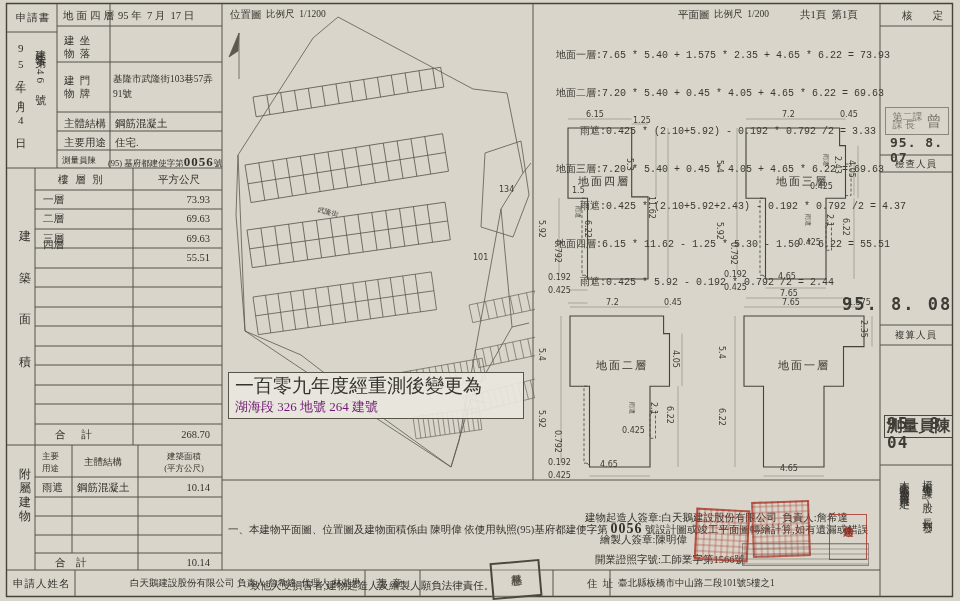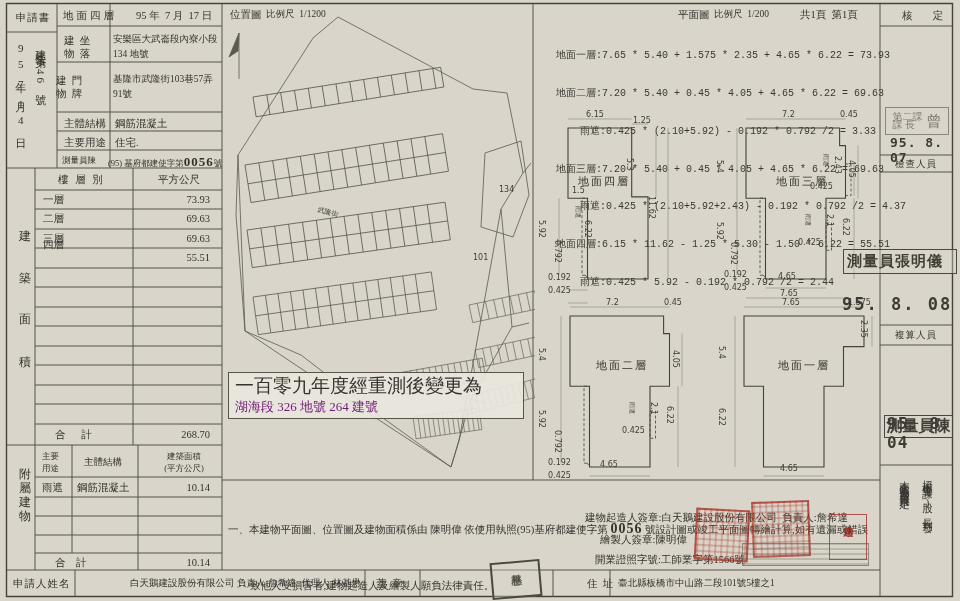--- a/index.html
+++ b/index.html
@@ -41,36 +41,35 @@
       M57,26 H222 M7,32 H57 M57,62 H222 M57,112 H222 M57,131 H222 M57,150 H222
       M7,168 H222 M35,190 H222
       M35,209 H222 M35,229 H222 M35,248 H222 M35,268 H222
       M35,287 H222 M35,307 H222 M35,326 H222 M35,346 H222 M35,365 H222 M35,385 H222 M35,404 H222 M35,424 H222
       M7,445 H222 M35,477 H222 M35,497 H222 M35,516 H222 M35,535 H222 M35,553 H222
       M7,570 H880 M222,480 H880
       M880,26 H953 M880,155 H953 M880,172 H953 M880,325 H953 M880,345 H953 M880,465 H953"></path>
   </svg>
 
   <div class="t" style="left:63px;top:9px;letter-spacing:3px;">地面四層</div>
-  <div class="t" style="left:136px;top:9px;">95 年  7 月  17 日</div>
+  <div class="t" style="left:118px;top:9px;">95 年  7 月  17 日</div>
   <div class="t" style="left:230px;top:8px;">位置圖</div>
   <div class="t sm" style="left:266px;top:9px;">比例尺  1/1200</div>
   <div class="t" style="left:678px;top:8px;">平面圖</div>
   <div class="t sm" style="left:714px;top:9px;">比例尺  1/200</div>
   <div class="t" style="left:800px;top:8px;">共1頁  第1頁</div>
   <div class="t" style="left:902px;top:9px;letter-spacing:5px;">核  定</div>
 
   <div class="t" style="left:10px;top:11px;width:46px;text-align:center;letter-spacing:1px;">申請書</div>
   <div class="t vtext" style="left:13px;top:42px;height:122px;font-size:11px;letter-spacing:4px;">95年7月14日</div>
   <div class="t vmix" style="left:33px;top:40px;height:126px;font-size:11px;letter-spacing:3px;">建丈字第0746號</div>
 
   <div class="t" style="left:64px;top:34px;"><span>建  坐</span><br><span>物  落</span></div>
-  <div class="t sm" style="left:113px;top:32px;line-height:15px;"><span>安樂區大武崙段內寮小段</span><br><span>134 地號</span></div>
-
-  <div class="t" style="left:56px;top:74px;"><span>建  門</span><br><span>物  牌</span></div>
+
+  <div class="t" style="left:64px;top:74px;"><span>建  門</span><br><span>物  牌</span></div>
   <div class="t sm" style="left:113px;top:72px;line-height:15px;"><span>基隆市武隆街103巷57弄</span><br><span>91號</span></div>
 
   <div class="t" style="left:64px;top:117px;">主體結構</div>
   <div class="t" style="left:115px;top:117px;">鋼筋混凝土</div>
   <div class="t" style="left:64px;top:136px;">主要用途</div>
   <div class="t" style="left:115px;top:136px;">住宅.</div>
   <div class="t xs" style="left:62px;top:155px;">測量員陳</div>
   <div class="t xs" style="left:108px;top:154px;"><span>(95) 基府都建使字第</span><span class="handnum">0056</span><span>號</span></div>
 
   <div class="t vtext" style="left:17px;top:220px;height:210px;font-size:12px;letter-spacing:42px;">建築面積</div>
@@ -283,23 +282,20 @@
   </div>
   <div class="graystamp" style="left:742px;top:543px;width:125px;height:21px;"></div>
 
   <div class="stampbox" style="left:885px;top:107px;width:62px;height:26px;border-width:1px;border-color:#8a877a;color:#7d7a6e;gap:4px;">
     <span style="font-size:10px;line-height:8px;text-align:left;"><span>第二課</span><br><span>課 長</span></span>
     <span style="font-size:15px;">曾</span>
   </div>
   <div class="datestamp" style="left:890px;top:135px;font-size:13px;letter-spacing:1px;">95. 8. 07</div>
 
   <div class="t sm" style="left:895px;top:159px;letter-spacing:1px;">檢查人員</div>
-  <div class="stampbox" style="left:843px;top:249px;width:109px;height:23px;white-space:nowrap;justify-content:flex-start;padding-left:3px;">
-    <span style="font-size:15px;font-weight:bold;color:#403e37;letter-spacing:1px;">測量員張明儀</span>
-  </div>
   <div class="datestamp" style="left:842px;top:294px;font-size:17px;letter-spacing:2px;">95. 8. 08</div>
 
   <div class="t sm" style="left:895px;top:330px;letter-spacing:1px;">複算人員</div>
   <div class="stampbox" style="left:884px;top:415px;width:67px;height:21px;white-space:nowrap;">
     <span style="font-size:16px;font-weight:bold;color:#403e37;">測量員陳</span>
   </div>
   <div class="datestamp" style="left:887px;top:414px;font-size:16px;letter-spacing:1px;">95. 8. 04</div>
 
   <div style="position:absolute;left:897px;top:472px;height:120px;display:flex;gap:9px;">
     <div class="vtext" style="height:118px;font-size:10.5px;letter-spacing:2px;">本案依照分層負責規定</div>

